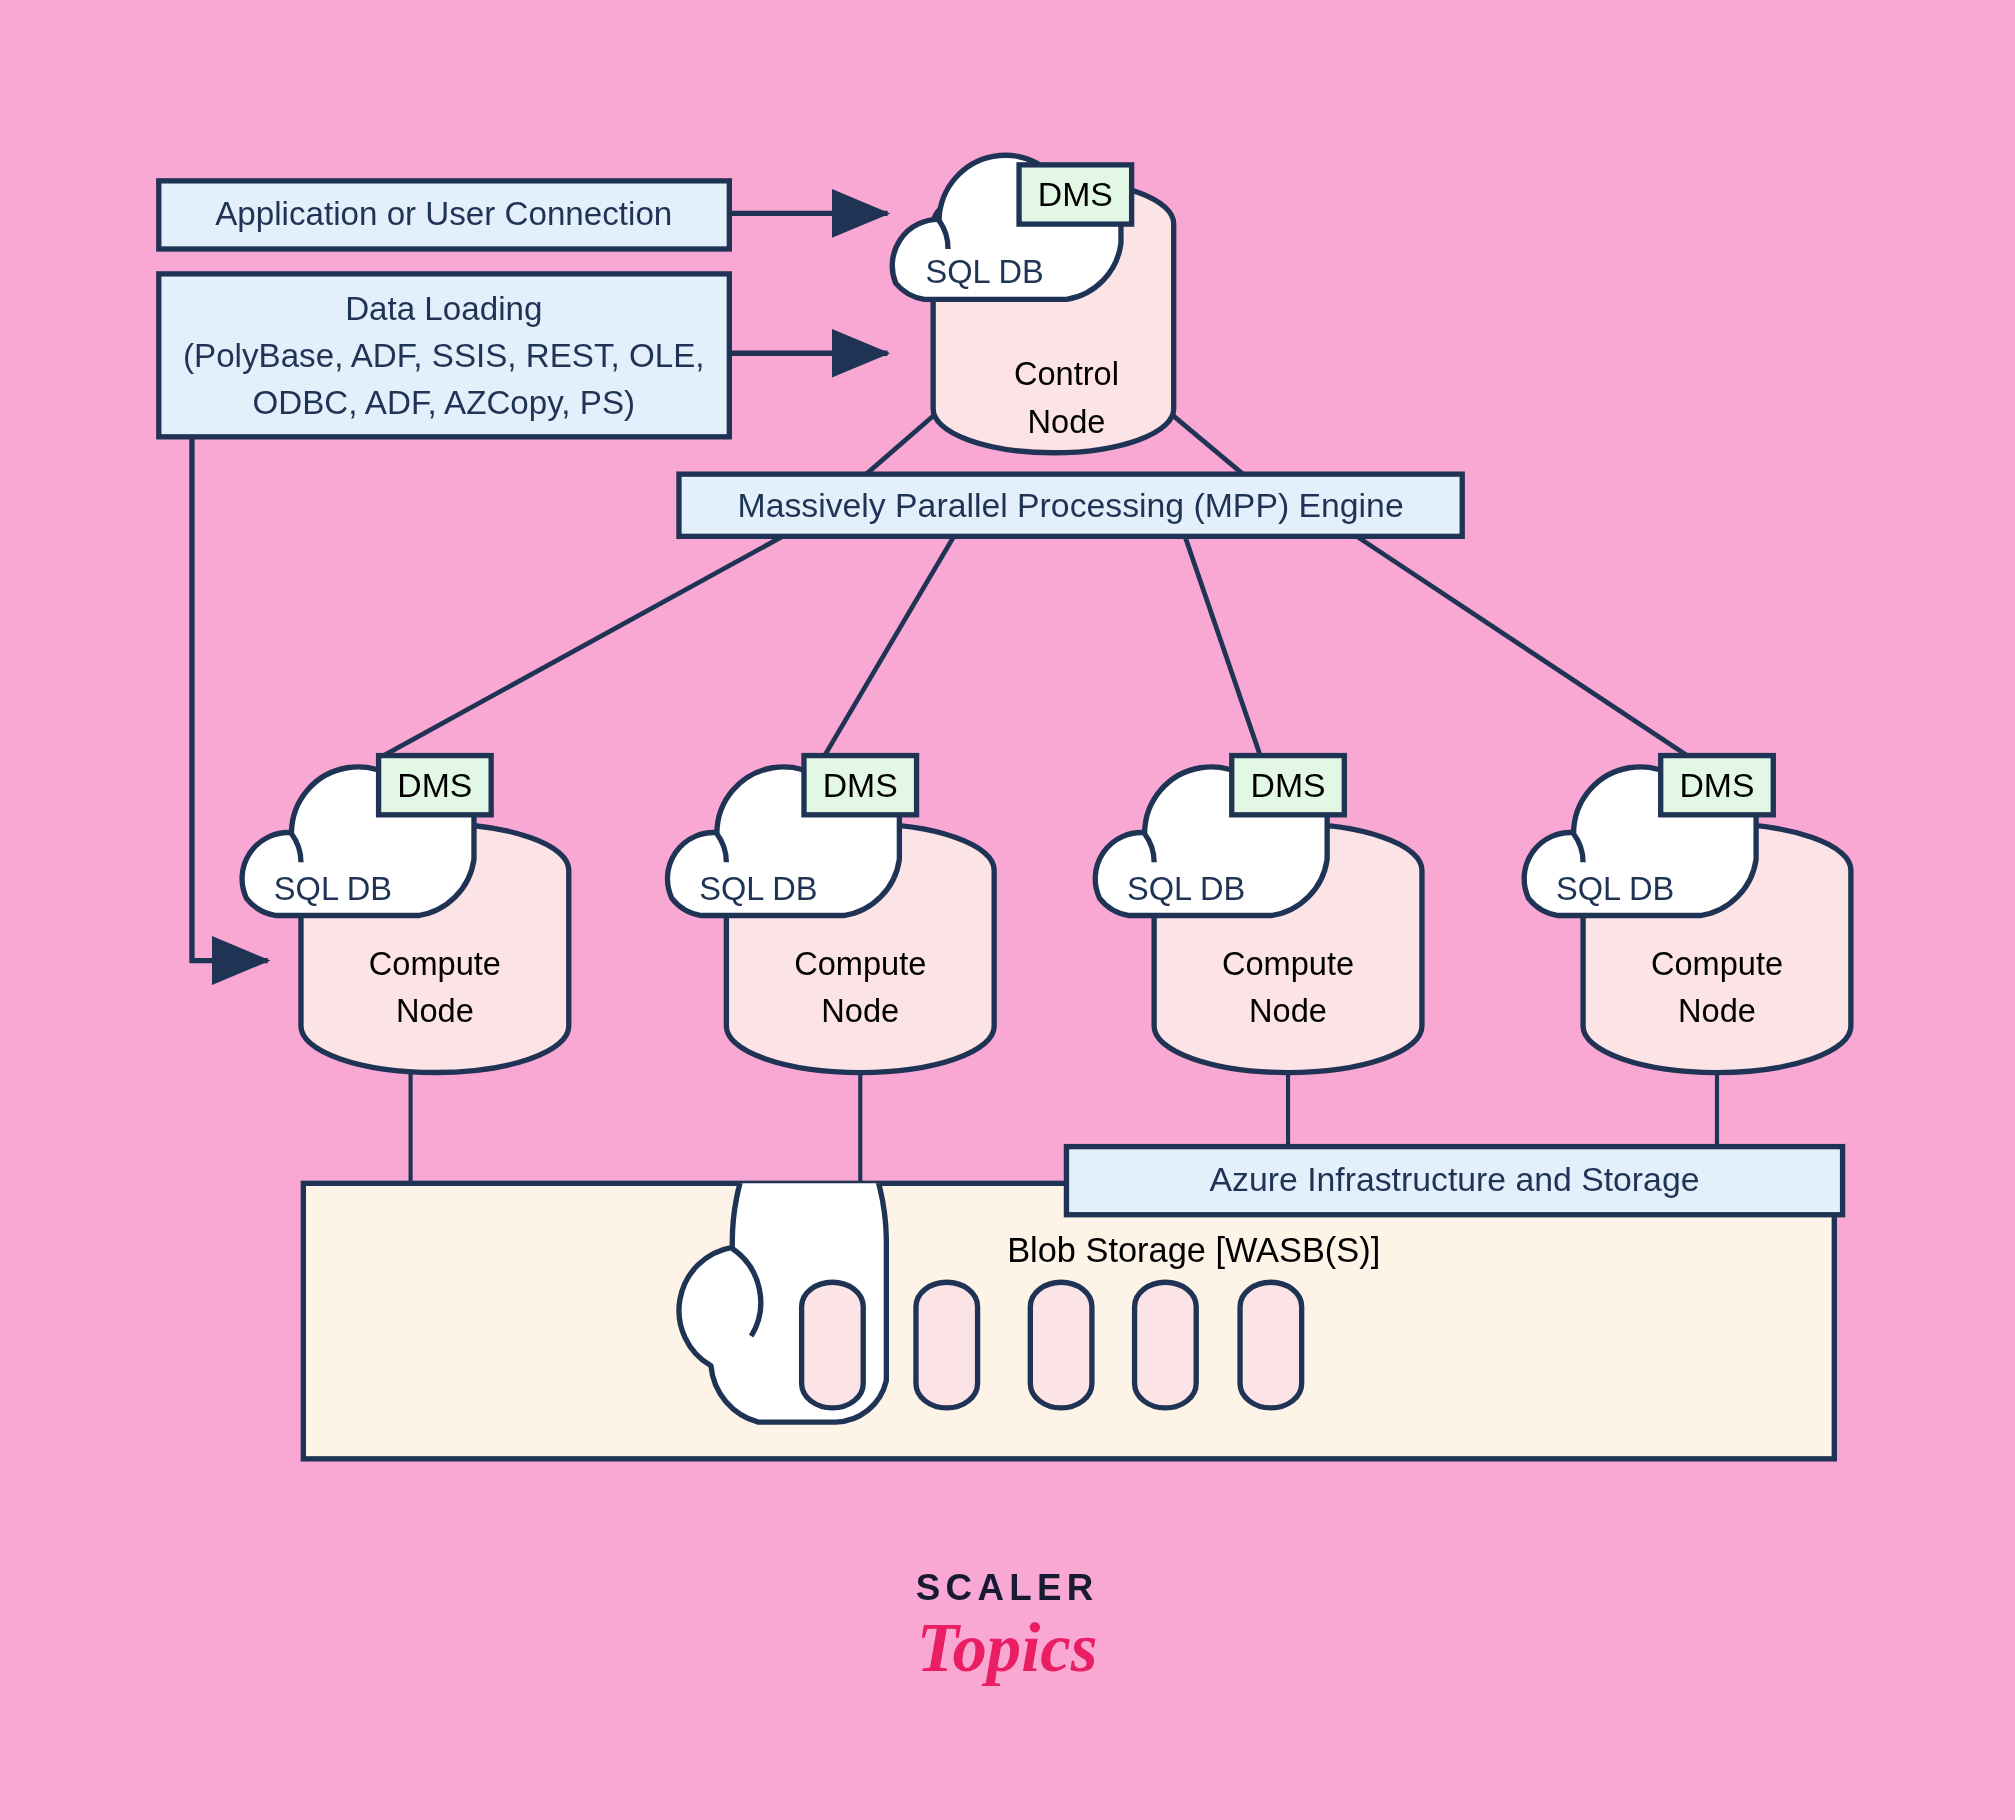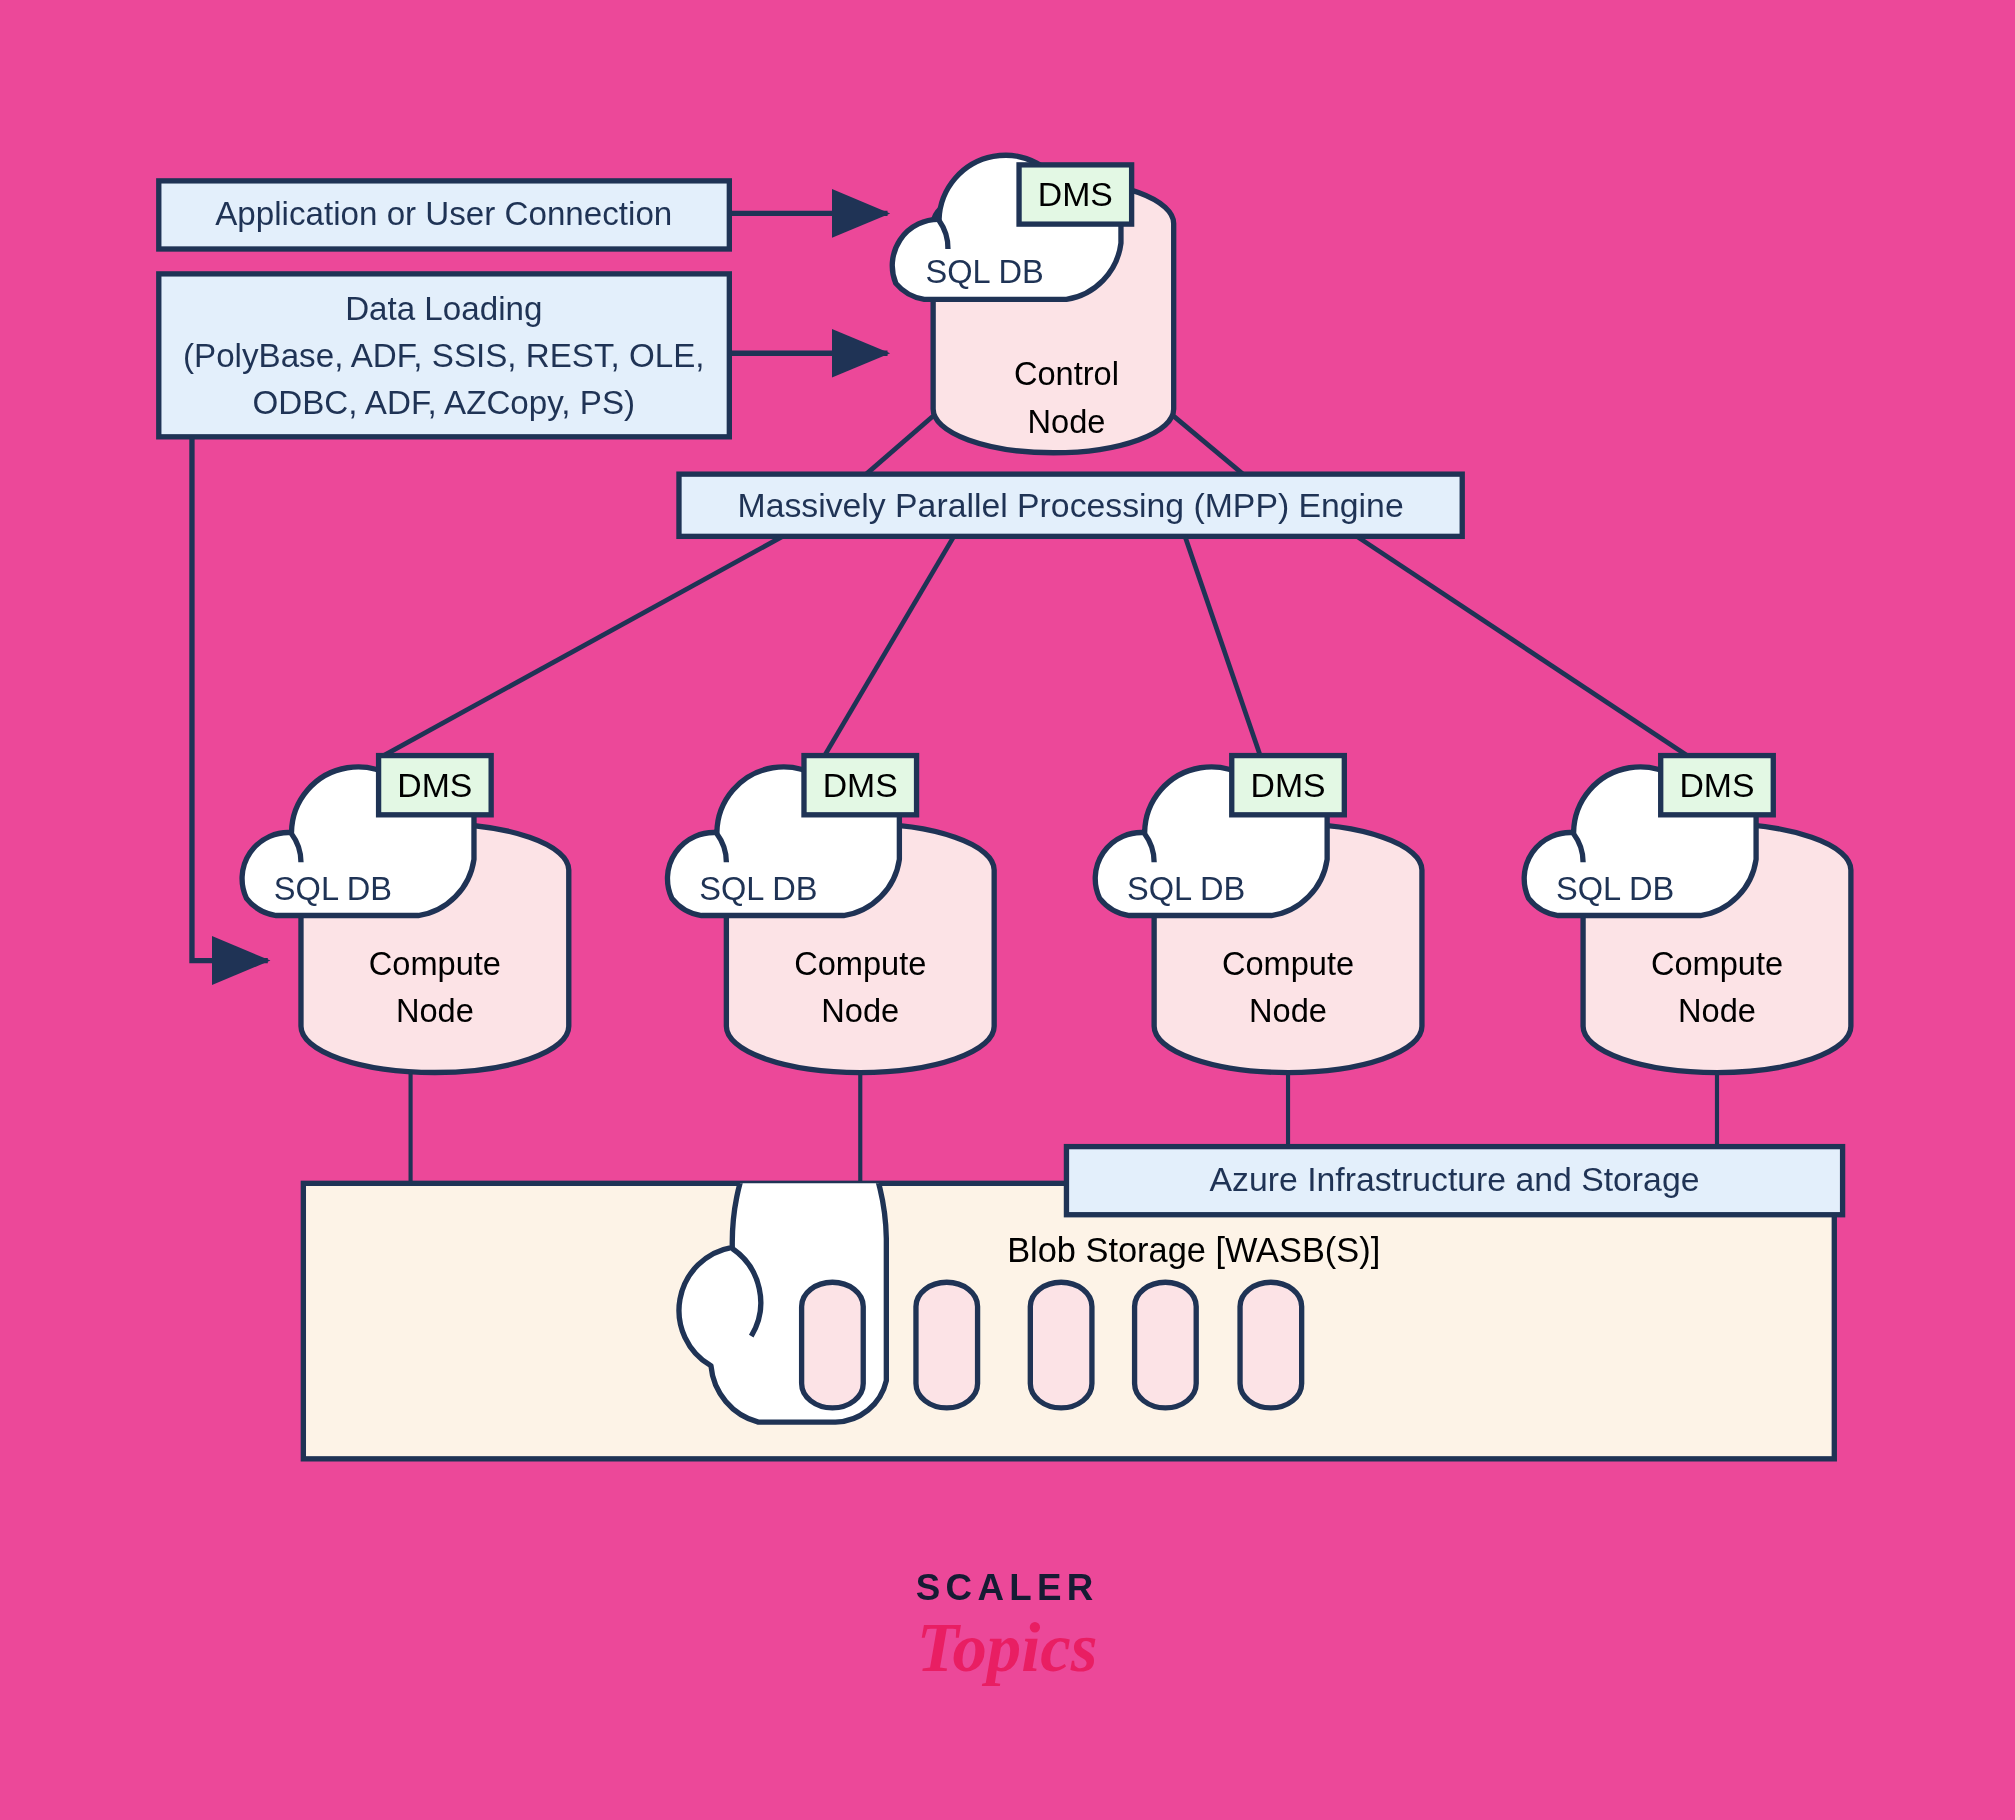--- a/index.html
+++ b/index.html
@@ -10,21 +10,21 @@
   body {
     width: 2015px;
     height: 1821px;
     font-family: "Liberation Sans", sans-serif;
     overflow: hidden;
   }
   #diagram-root {
     position: relative;
     width: 2015px;
     height: 1821px;
-    background: #ec4899;
+    background: #f9a8d4;
   }
   svg.canvas {
     position: absolute;
     top: 0;
     left: 0;
     width: 2015px;
     height: 1821px;
   }
   .box-text, .node-text, .cloud-text, .dms-text, .blob-text {
     font-family: "Liberation Sans", sans-serif;

